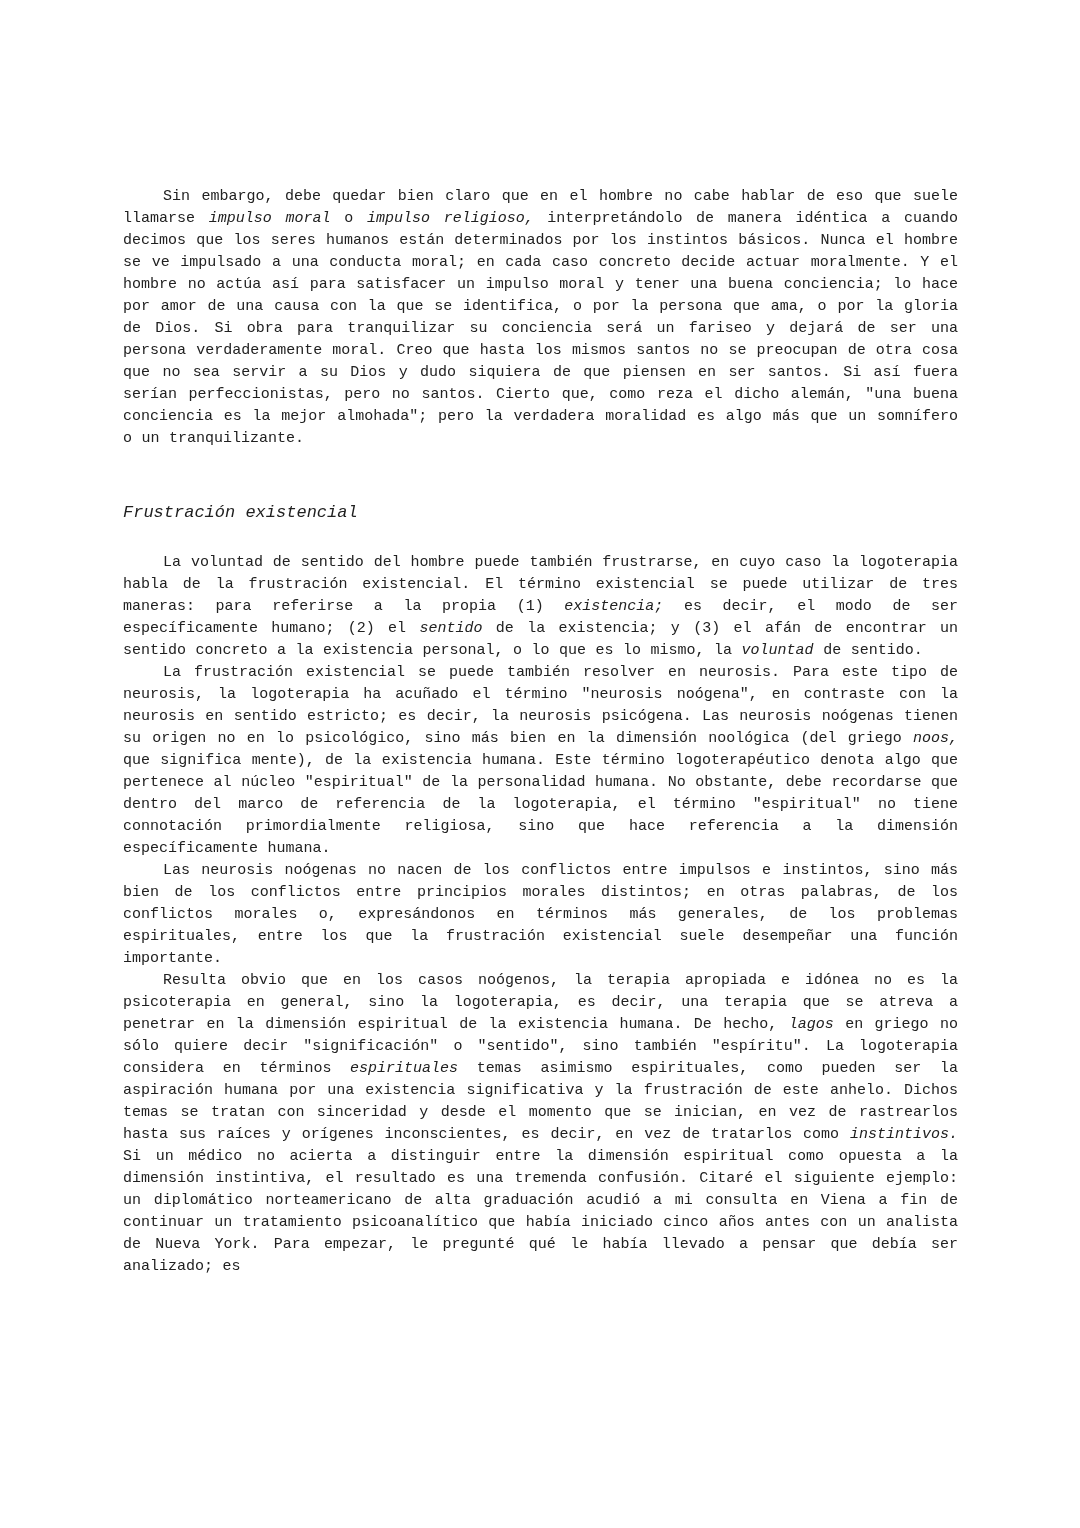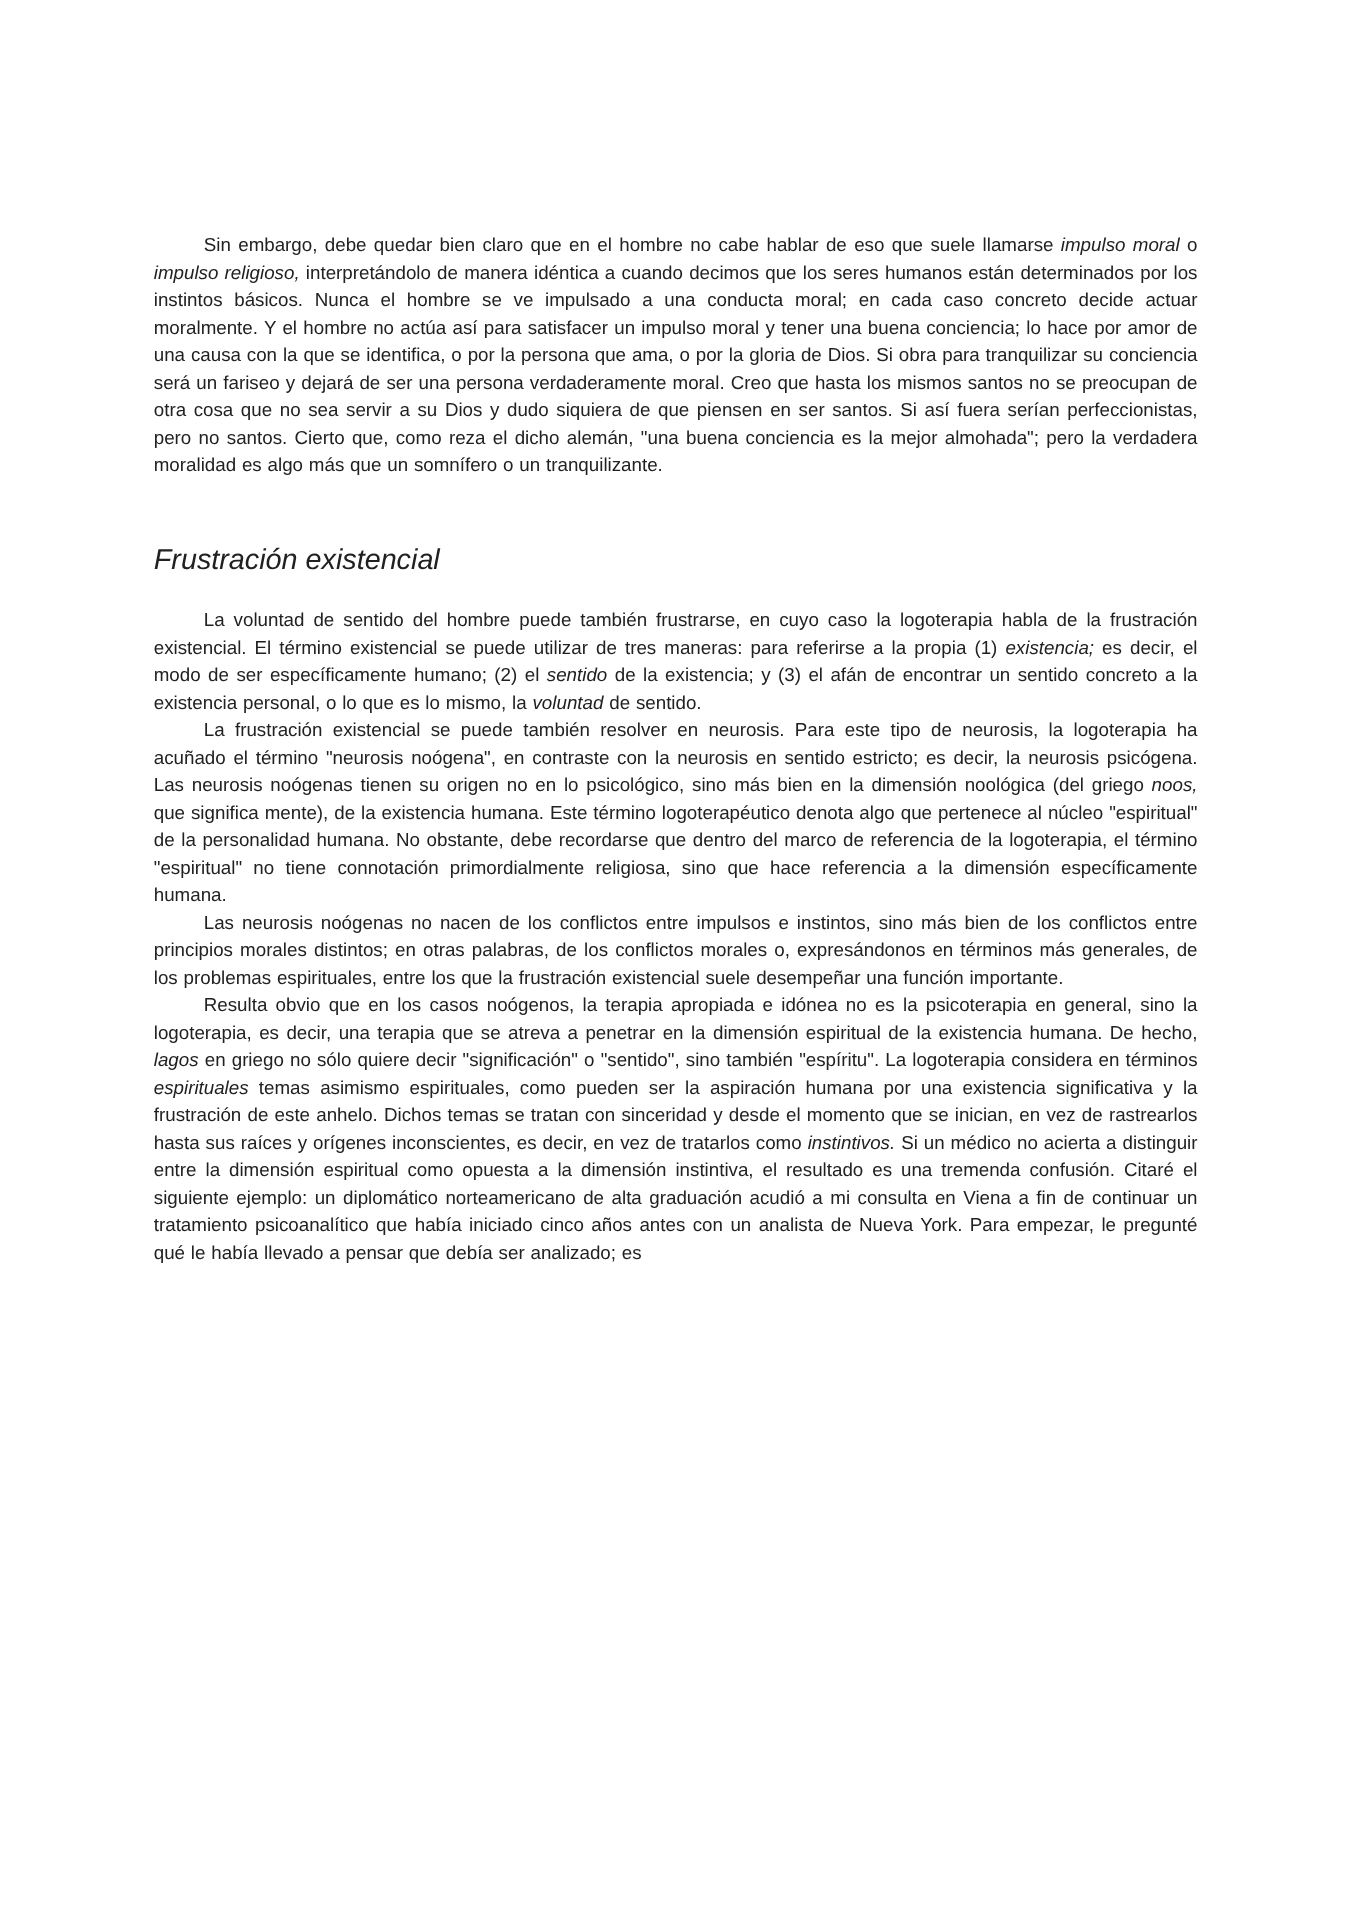--- a/index.html
+++ b/index.html
@@ -13,33 +13,33 @@
     height: 1528px;
     background: #ffffff;
     overflow: hidden;
   }
   .content {
     position: absolute;
     left: 123px;
     top: 186px;
     width: 835px;
     color: #212121;
-    font-family: Liberation Sans, sans-serif;
+    font-family: Liberation Mono, monospace;
     font-size: 15px;
     line-height: 22px;
   }
   .para {
     margin: 0;
     text-align: justify;
     text-indent: 40px;
     word-spacing: 0.5px;
   }
   .heading {
     margin: 52px 0 28px 0;
-    font-size: 23px;
+    font-size: 17px;
     font-weight: normal;
     font-style: italic;
     line-height: 22px;
     text-indent: 0;
   }
   .it {
     font-style: italic;
   }
 </style>
 </head>

